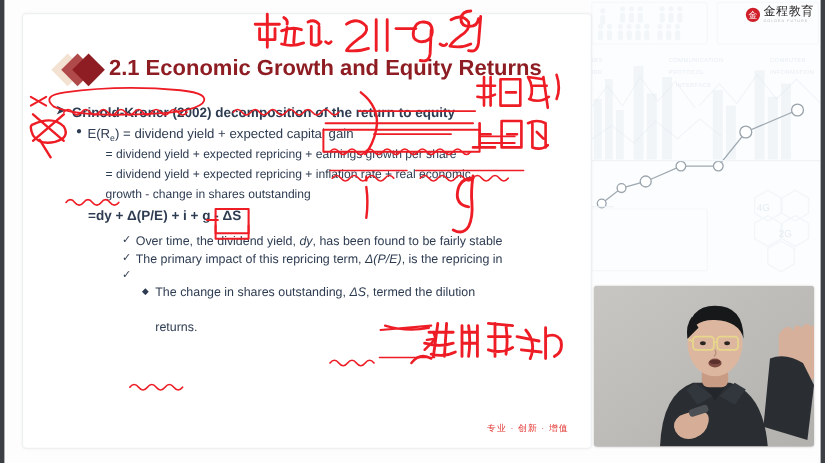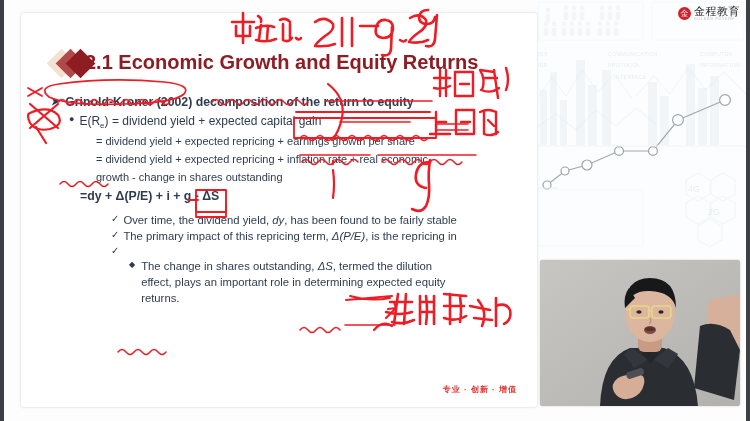--- a/index.html
+++ b/index.html
@@ -26,39 +26,39 @@
         display:flex;align-items:center;justify-content:center;font-family:"Liberation Serif",serif;}
   #logo .ltxt{font-size:11px;font-weight:normal;color:#2b2b2b;letter-spacing:.5px;line-height:1;}
   #logo .lsub{font-size:3.4px;color:#b9b9b9;letter-spacing:.9px;line-height:1;margin-top:1px;}
 
   
   #title-row{position:absolute;left:30px;top:38px;display:flex;align-items:center;}
   .dia{width:21px;height:21px;transform:rotate(45deg);position:absolute;}
   .dia.d1{left:0;top:2px;background:#f3e2d2;}
   .dia.d2{left:9px;top:2px;background:#b04a4a;}
   .dia.d3{left:19px;top:2px;background:#8e1d23;}
-  #title-txt{position:absolute;left:34px;top:0px;font-size:20px;font-weight:bold;color:#8e1d23;white-space:nowrap;}
+  #title-txt{position:absolute;left:48px;top:0px;font-size:20px;font-weight:bold;color:#8e1d23;white-space:nowrap;}
 
   
   #body{position:absolute;left:30px;top:82px;width:470px;color:#2e3c51;}
   .lvl1{font-size:12.3px;font-weight:bold;display:flex;gap:5px;align-items:flex-start;margin-bottom:3px;}
   .lvl1 .ar{color:#2e3c51;font-size:11px;line-height:1.15;}
   .lvl2{font-size:12px;margin-left:18px;display:flex;gap:5px;align-items:flex-start;line-height:1.62;}
   .lvl2 .bu{color:#2e3c51;font-size:9px;line-height:1.7;}
   .eqline{font-size:11px;margin-left:45px;line-height:1.62;}
   .eqbold{font-size:12.3px;font-weight:bold;margin-left:29px;line-height:1.62;}
   .lvl3{font-size:11.3px;margin-left:60px;display:flex;gap:4px;align-items:flex-start;line-height:1.42;}
   .lvl3 .ck{font-size:10px;}
   .lvl4{font-size:11.3px;margin-left:78px;display:flex;gap:6px;align-items:flex-start;line-height:1.42;}
   .lvl4 .dm{font-size:8px;line-height:1.75;}
   em{}
   .sub{font-size:8px;vertical-align:sub;}
 
   
-  #slogan{position:absolute;right:20px;bottom:12px;font-size:8px;color:#e0332e;letter-spacing:1px;font-weight:bold;}
+  #slogan{position:absolute;right:20px;bottom:12px;font-size:8px;color:#e0332e;letter-spacing:1px;font-weight:normal;}
 
   
   #cam{position:absolute;left:540px;top:260px;width:200px;height:146px;border-radius:3px;overflow:hidden;
        box-shadow:0 0 2px rgba(0,0,0,.22);background:#b9b7b3;}
   #cam svg{display:block;}
 
   
   #ink{position:absolute;left:0;top:0;width:750px;height:421px;pointer-events:none;z-index:50;}
 </style>
 </head>
@@ -213,21 +213,21 @@
         <span class="ck">✓</span>
         <span><span>The primary impact of this repricing term, </span><em>Δ(P/E)</em><span>, is the repricing in</span><br></span>
       </div>
 
       <div class="lvl3">
         <span class="ck">✓</span>
       </div>
 
       <div class="lvl4">
         <span class="dm">◆</span>
-        <span><span>The change in shares outstanding, </span><em>ΔS</em><span>, termed the dilution</span><br><span>effect, plays an important role in determining expected equity</span><br><span>returns.</span></span>
+        <span><span>The change in shares outstanding, </span><em>ΔS</em><span>, termed the dilution</span><br><br><span>returns.</span></span>
       </div>
 
     </div>
 
     <div id="slogan">专业 · 创新 · 增值</div>
   </div>
 
   <div id="cam">
     <svg width="200" height="146" viewBox="0 0 200 146">
       <defs>

